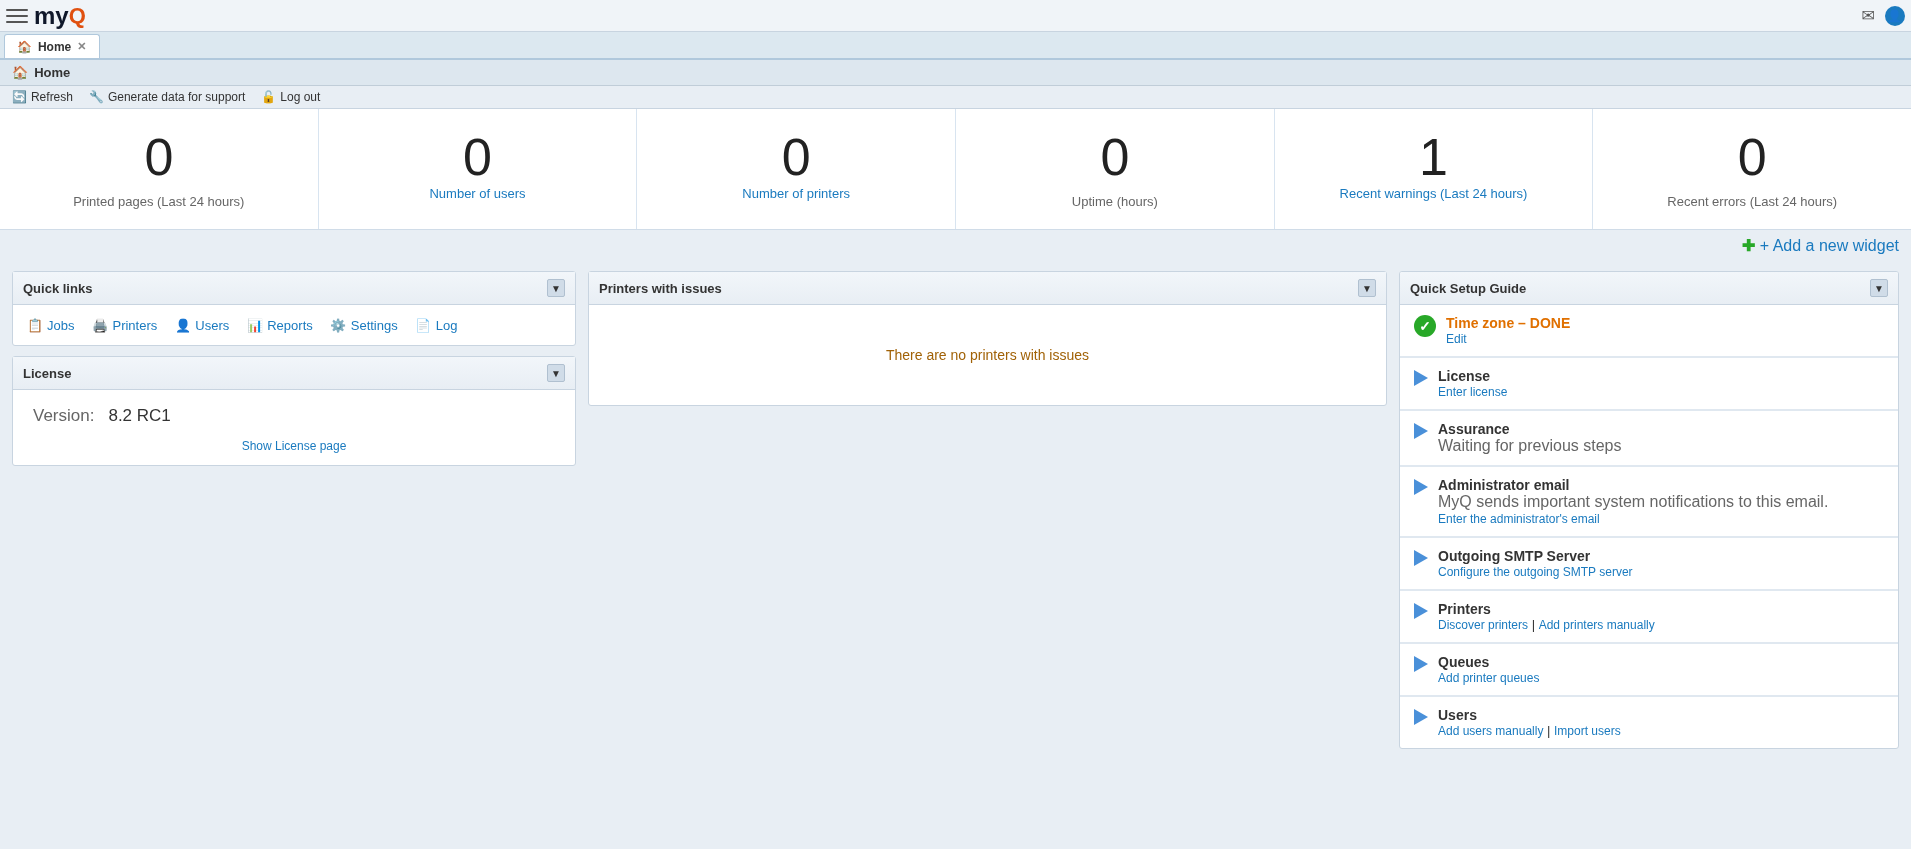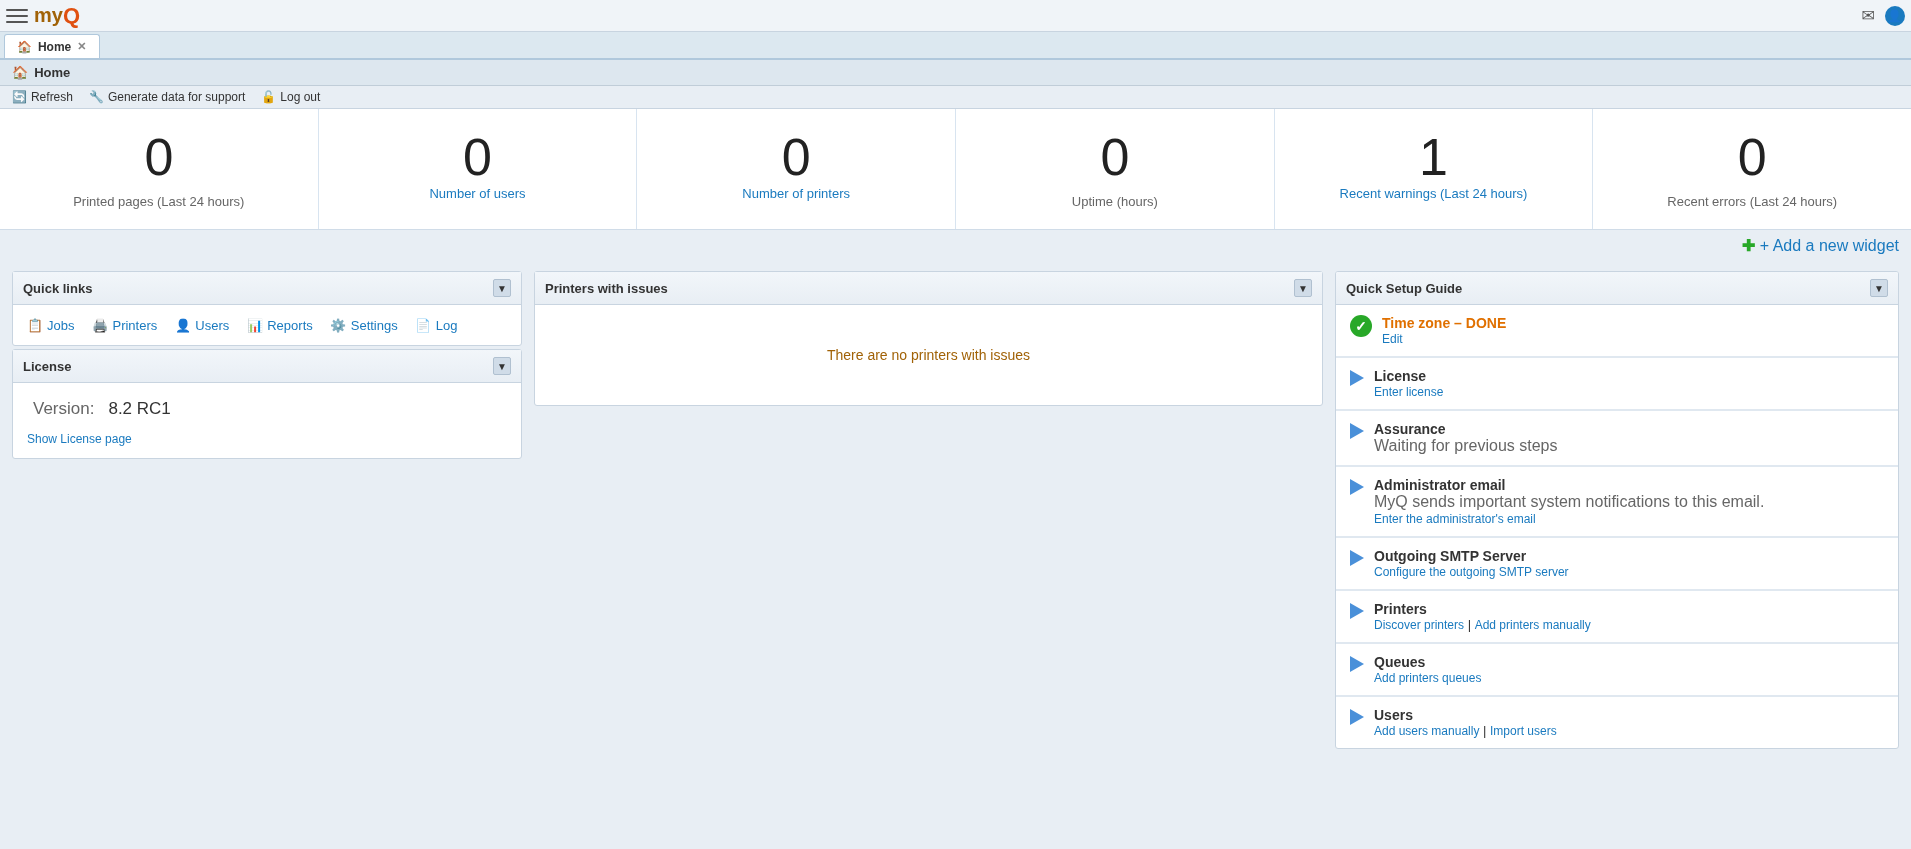--- a/index.html
+++ b/index.html
@@ -14,21 +14,21 @@
       height: 32px;
       padding: 0 6px;
     }
     #menu-icon {
       width: 22px; height: 22px; display: flex; flex-direction: column; justify-content: center; gap: 4px; cursor: pointer; margin-right: 6px;
     }
     #menu-icon span { display: block; height: 2px; background: #555; border-radius: 1px; }
     #logo {
       display: flex; align-items: center;
     }
-    .logo-my { color: #a16207; font-weight: bold; font-size: 20px; }
+    .logo-my { color: #0f172a; font-weight: bold; font-size: 24px; }
     .logo-q { color: #e05010; font-weight: bold; font-size: 22px; }
 
     
     #tabbar {
       background: #dce8f0;
       border-bottom: 2px solid #b0c8dc;
       display: flex;
       align-items: flex-end;
       height: 28px;
       padding-left: 4px;
@@ -91,23 +91,23 @@
 
     
     #add-widget-row {
       text-align: right; padding: 6px 12px; background: #e8eef4; color: #1a7abf; font-size: 16px; cursor: pointer;
     }
 
     
     #main-content {
       display: flex; gap: 12px; padding: 10px 12px; align-items: flex-start;
     }
-    .left-col { display: flex; flex-direction: column; gap: 3px; width: 510px; flex-shrink: 0; }
+    .left-col { display: flex; flex-direction: column; gap: 10px; width: 564px; flex-shrink: 0; }
     .mid-col { flex: 1; }
-    .right-col { width: 564px; flex-shrink: 0; }
+    .right-col { width: 500px; flex-shrink: 0; }
 
     
     .panel {
       background: #fff;
       border: 1px solid #c8d4e0;
       border-radius: 3px;
     }
     .panel-header {
       background: linear-gradient(to bottom, #f2f6fa, #e8eef4);
       border-bottom: 1px solid #c8d4e0;
@@ -315,21 +315,21 @@
       </div>
       <div class="panel-body">
         <table class="license-table">
           <tbody>
               <tr>
             <td>Version:</td>
             <td>8.2 RC1</td>
           </tr>
         </tbody>
           </table>
-        <div style="margin-top:8px; text-align:left;">
+        <div style="margin-top:8px; text-align:center;">
           <a class="setup-link">Show License page</a>
         </div>
       </div>
     </div>
 
   </div>
 
   <div class="mid-col">
     <div class="panel">
       <div class="panel-header">
@@ -406,21 +406,21 @@
               <a class="setup-link">Add printers manually</a>
             </div>
           </div>
         </div>
         <hr class="separator">
 
         <div class="setup-item">
           <div class="arrow-right"></div>
           <div class="setup-content">
             <div class="setup-title">Queues</div>
-            <a class="setup-link">Add printers queues</a>
+            <a class="setup-link">Add printer queues</a>
           </div>
         </div>
         <hr class="separator">
 
         <div class="setup-item">
           <div class="arrow-right"></div>
           <div class="setup-content">
             <div class="setup-title">Users</div>
             <div>
               <a class="setup-link">Add users manually</a>

